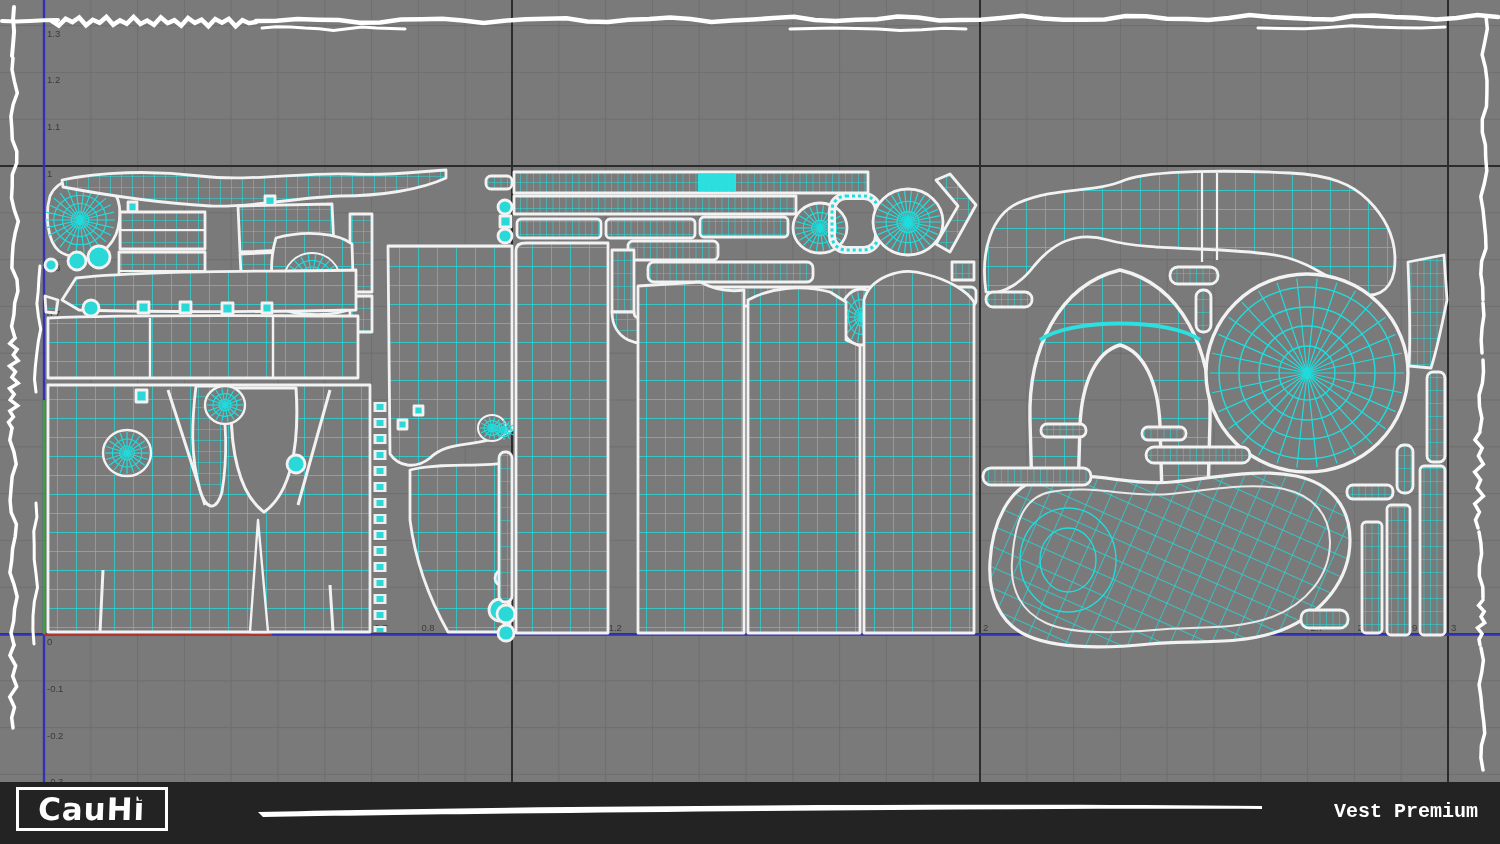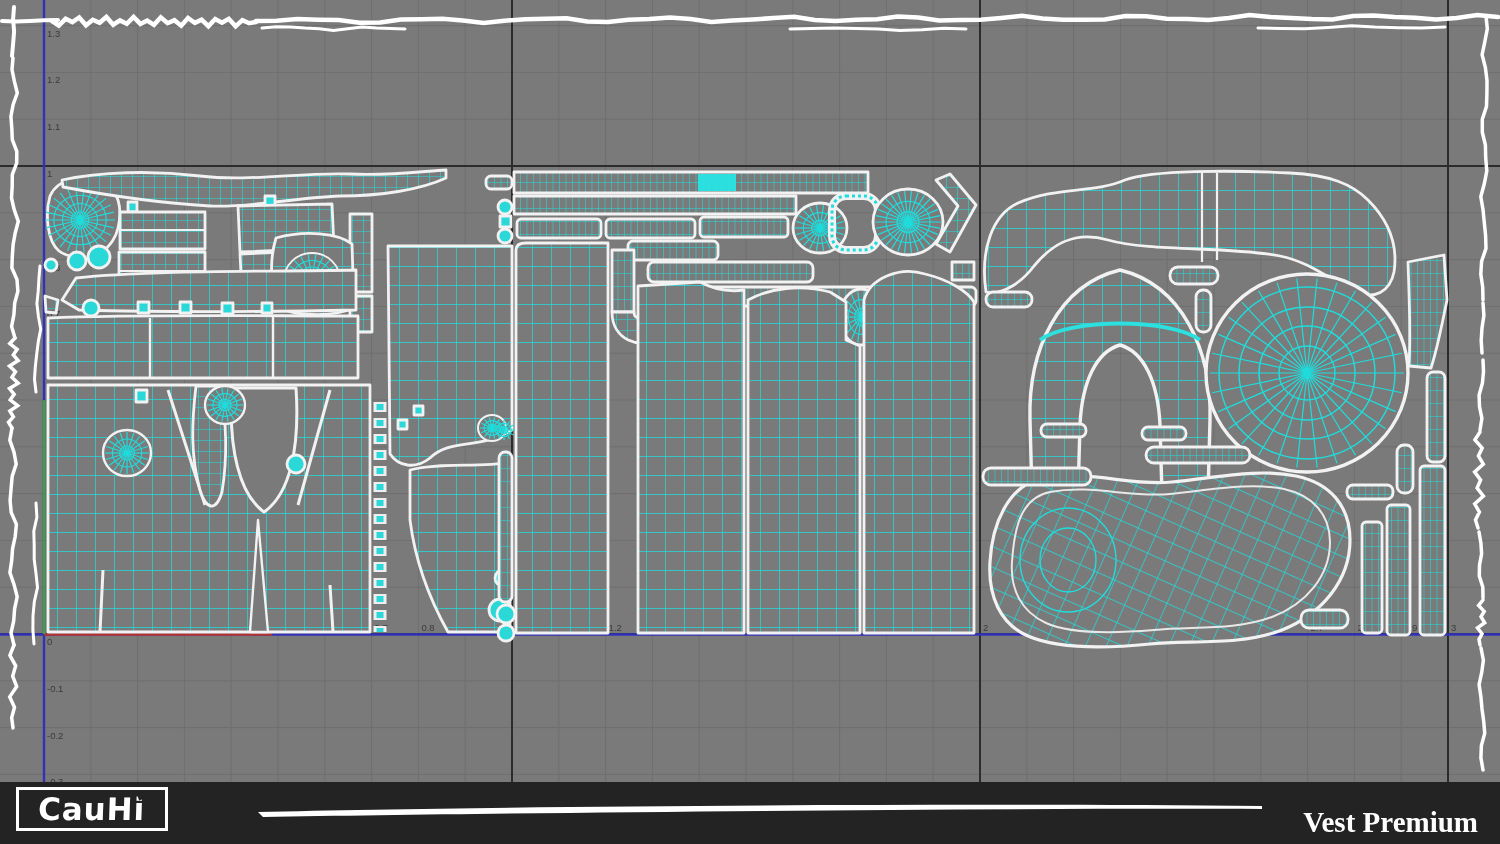--- a/index.html
+++ b/index.html
@@ -7,22 +7,22 @@
          font-family:"Liberation Sans",sans-serif;}
   #uv{position:absolute;left:0;top:0;}
   .lbl{font-size:9.5px;fill:#3b3b3b;font-family:"Liberation Sans",sans-serif;}
   #footer{position:absolute;left:0;top:782px;width:1500px;height:62px;background:#232323;}
   #logo{position:absolute;left:16px;top:5px;width:152px;height:44px;border:3px solid #fff;
         box-sizing:border-box;display:flex;align-items:center;justify-content:center;}
   #logo span{color:#fff;font-weight:900;font-size:31px;letter-spacing:1px;line-height:1;
              font-family:"DejaVu Sans","Liberation Sans",sans-serif;transform:skewX(-2deg);}
   #logo .accent{position:absolute;right:18px;top:4px;width:9px;height:5px;background:#232323;
                 transform:rotate(-20deg);}
-  #title{position:absolute;right:22px;top:24px;color:#fff;font-weight:700;font-size:29px;
-         font-family:Liberation Serif, serif;}
+  #title{position:absolute;right:22px;top:18px;color:#fff;font-weight:700;font-size:20px;
+         font-family:Liberation Mono, monospace;}
   #fscrib{position:absolute;left:0;top:0;}
 </style>
 </head>
 <body>
 
 <div id="stage">
 <svg id="uv" width="1500" height="782">
   <defs>
     <pattern id="gA" width="19" height="19" patternUnits="userSpaceOnUse">
       <rect width="19" height="19" fill="#7a7a7a"></rect>

